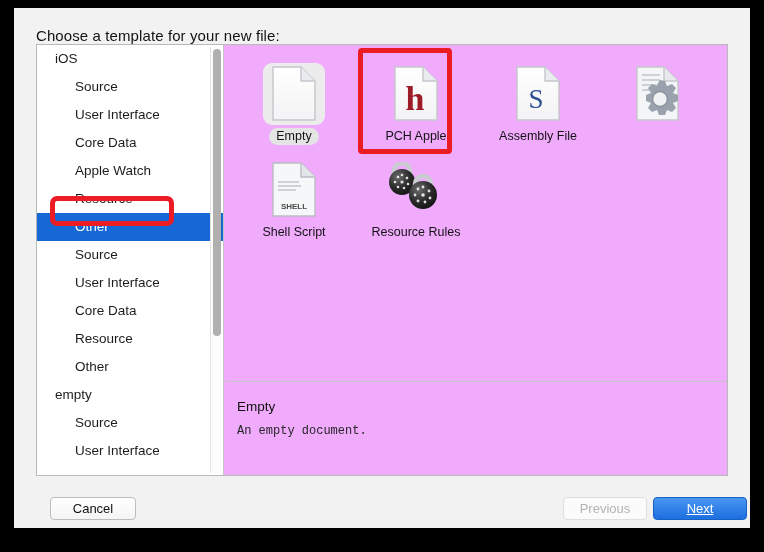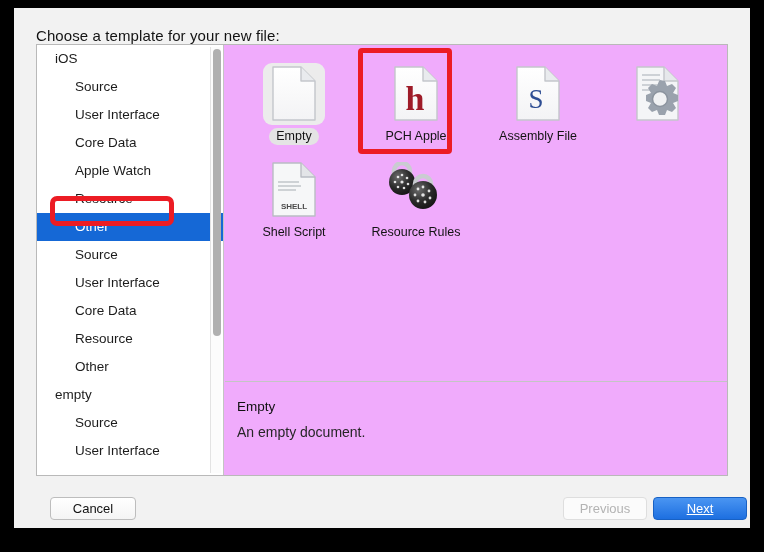--- a/index.html
+++ b/index.html
@@ -167,22 +167,23 @@
     bottom: 0;
     padding: 17px 0 0 12px;
     box-sizing: border-box;
   }
   #desc-title {
     font-size: 13.5px;
     color: #111111;
     margin-bottom: 10px;
   }
   #desc-body {
-    font-size: 14px;
+    font-size: 12px;
     color: #262626;
+    font-family: Liberation Mono, monospace;
   }
 
   
   .btn {
     position: absolute;
     height: 23px;
     border-radius: 4px;
     font-size: 13px;
     display: flex;
     align-items: center;

